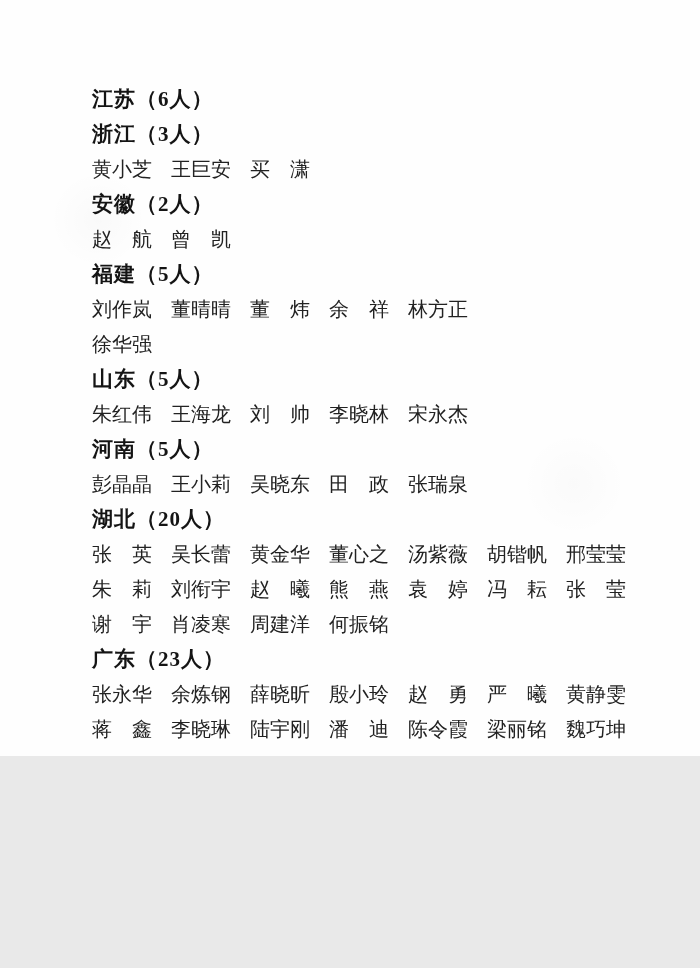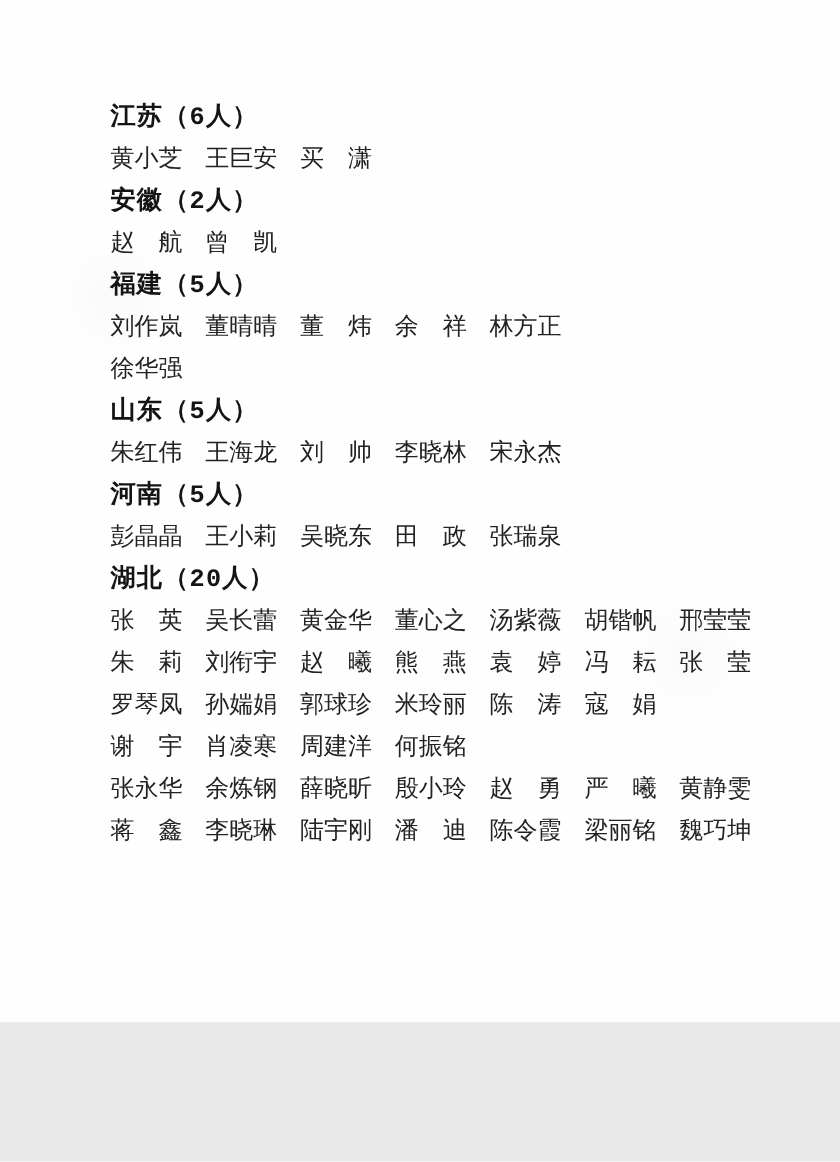--- a/index.html
+++ b/index.html
@@ -1,24 +1,24 @@
 <!DOCTYPE html>
 <html><head>
 <meta charset="utf-8">
 <style>
   html,body{margin:0;padding:0;background:#e9e9e9;}
   .page{
     position:relative;
-    width:700px;height:852px;
+    width:700px;height:756px;
     margin:0 auto;
     background:#fefefe;
     background-image:
       radial-gradient(circle at 14% 29%, rgba(0,0,0,0.02), transparent 6%),
       radial-gradient(circle at 82% 64%, rgba(0,0,0,0.015), transparent 7%);
-    font-family:Liberation Mono, monospace;
+    font-family:Liberation Serif, serif;
     color:#1c1c1c;
     overflow:hidden;
   }
   .content{
     position:absolute;
     left:92px; top:84px;
     width:530px;
   }
   .line{
     height:35px;
@@ -48,32 +48,33 @@
     color:#1c1c1c;
     white-space:nowrap;
   }
 </style>
 </head>
 <body>
 
 <div class="page">
   <div class="content">
       <div class="line header-line">江苏（6人）</div>
+      <div class="line header-line">浙江（3人）</div>
       <div class="line name-line"><span class="name">黄小芝</span><span class="name">王巨安</span><span class="name">买　潇</span></div>
       <div class="line header-line">安徽（2人）</div>
       <div class="line name-line"><span class="name">赵　航</span><span class="name">曾　凯</span></div>
       <div class="line header-line">福建（5人）</div>
       <div class="line name-line"><span class="name">刘作岚</span><span class="name">董晴晴</span><span class="name">董　炜</span><span class="name">余　祥</span><span class="name">林方正</span></div>
       <div class="line name-line"><span class="name">徐华强</span></div>
       <div class="line header-line">山东（5人）</div>
       <div class="line name-line"><span class="name">朱红伟</span><span class="name">王海龙</span><span class="name">刘　帅</span><span class="name">李晓林</span><span class="name">宋永杰</span></div>
       <div class="line header-line">河南（5人）</div>
       <div class="line name-line"><span class="name">彭晶晶</span><span class="name">王小莉</span><span class="name">吴晓东</span><span class="name">田　政</span><span class="name">张瑞泉</span></div>
       <div class="line header-line">湖北（20人）</div>
       <div class="line name-line"><span class="name">张　英</span><span class="name">吴长蕾</span><span class="name">黄金华</span><span class="name">董心之</span><span class="name">汤紫薇</span><span class="name">胡锴帆</span><span class="name">邢莹莹</span></div>
       <div class="line name-line"><span class="name">朱　莉</span><span class="name">刘衔宇</span><span class="name">赵　曦</span><span class="name">熊　燕</span><span class="name">袁　婷</span><span class="name">冯　耘</span><span class="name">张　莹</span></div>
-      <div class="line name-line"><span class="name">罗琴凤</span><span class="name">孙媏娟</span><span class="name">郭球珍</span><span class="name">米玲丽</span><span class="name">陈　涛</span><span class="name">寇　娟</span></div>
       <div class="line name-line"><span class="name">谢　宇</span><span class="name">肖凌寒</span><span class="name">周建洋</span><span class="name">何振铭</span></div>
+      <div class="line header-line">广东（23人）</div>
       <div class="line name-line"><span class="name">张永华</span><span class="name">余炼钢</span><span class="name">薛晓昕</span><span class="name">殷小玲</span><span class="name">赵　勇</span><span class="name">严　曦</span><span class="name">黄静雯</span></div>
       <div class="line name-line"><span class="name">蒋　鑫</span><span class="name">李晓琳</span><span class="name">陆宇刚</span><span class="name">潘　迪</span><span class="name">陈令霞</span><span class="name">梁丽铭</span><span class="name">魏巧坤</span></div>
     </div>
   <div class="page-num">— 3 —</div>
 </div>
 
 </body></html>

